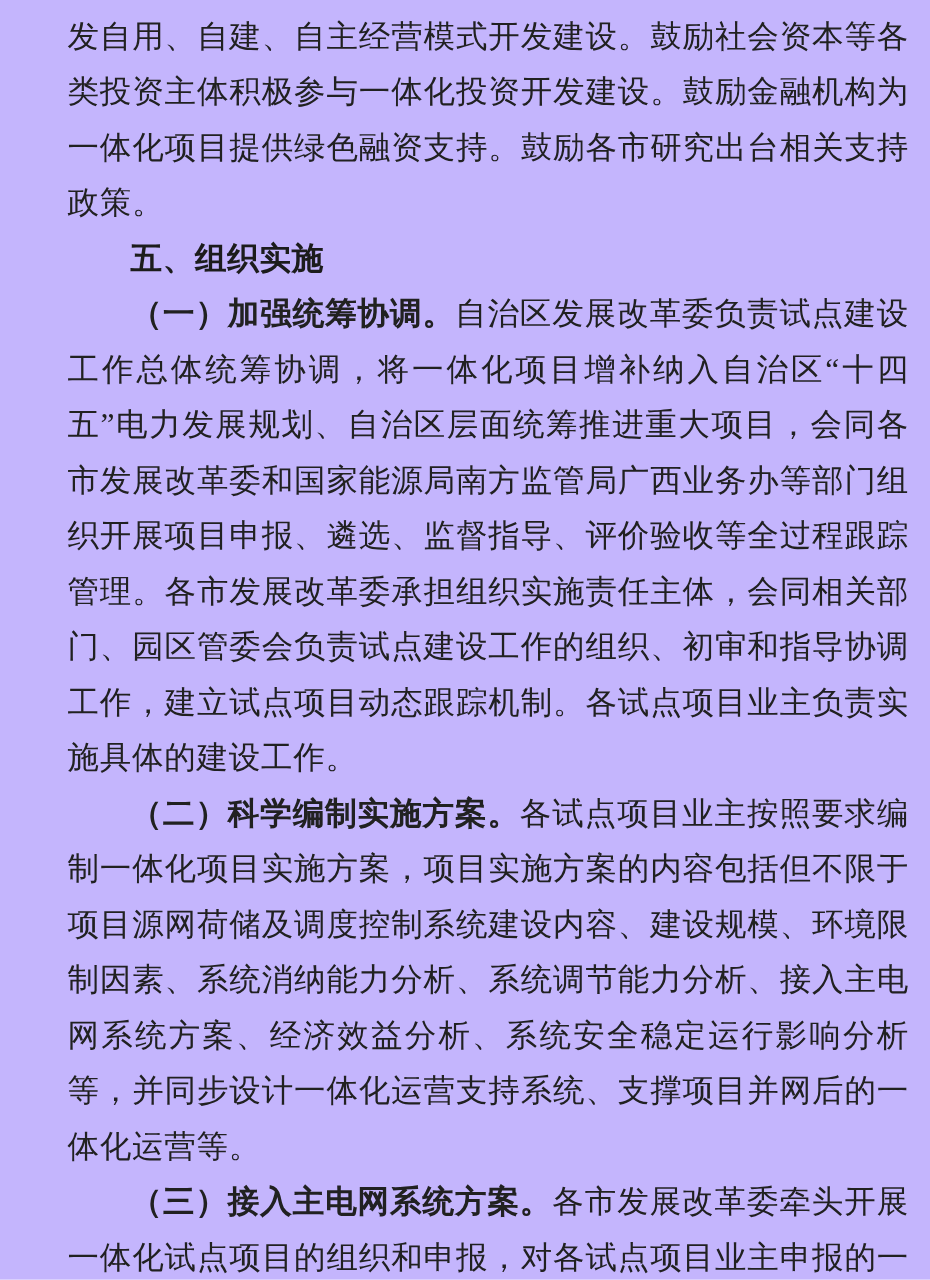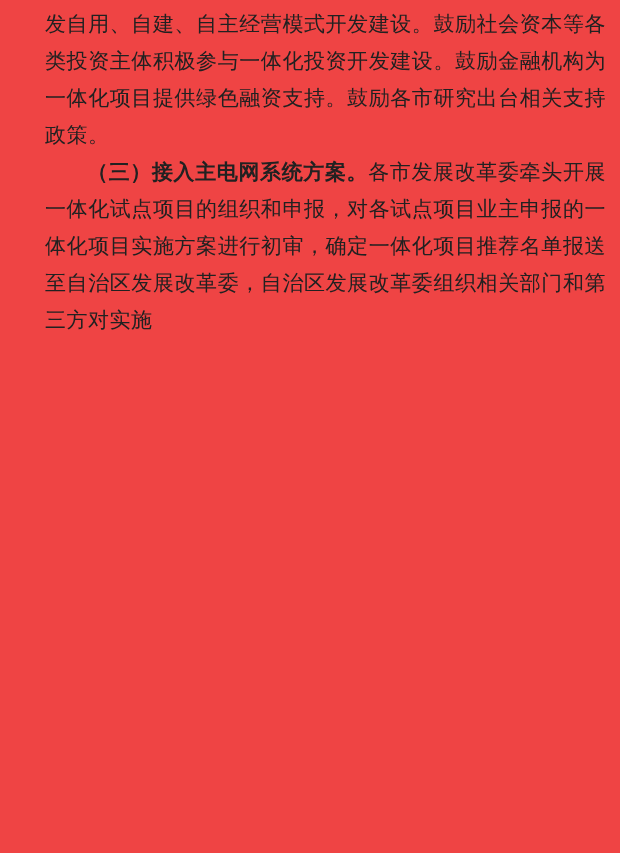--- a/index.html
+++ b/index.html
@@ -11,21 +11,21 @@
     width: 620px;
     height: 853px;
     overflow: hidden;
     font-family: "Liberation Serif", "DejaVu Serif", serif;
   }
   .page {
     box-sizing: border-box;
     width: 620px;
     height: 853px;
     padding: 6px 14px 0 45px;
-    background: #ef4444;
+    background: #c4b5fd;
     color: #212121;
   }
   .para {
     margin: 0;
     font-size: 21px;
     line-height: 37px;
     text-align: justify;
     letter-spacing: 0.5px;
     word-break: break-all;
   }
@@ -46,18 +46,21 @@
     font-weight: 700;
   }
 </style>
 </head>
 <body>
 
 <div class="page">
 
   <p class="para">发自用、自建、自主经营模式开发建设。鼓励社会资本等各类投资主体积极参与一体化投资开发建设。鼓励金融机构为一体化项目提供绿色融资支持。鼓励各市研究出台相关支持政策。</p>
 
+  <h2 class="section-heading">五、组织实施</h2>
 
+  <p class="para indented"><span class="item-lead">（一）加强统筹协调。</span><span>自治区发展改革委负责试点建设工作总体统筹协调，将一体化项目增补纳入自治区“十四五”电力发展规划、自治区层面统筹推进重大项目，会同各市发展改革委和国家能源局南方监管局广西业务办等部门组织开展项目申报、遴选、监督指导、评价验收等全过程跟踪管理。各市发展改革委承担组织实施责任主体，会同相关部门、园区管委会负责试点建设工作的组织、初审和指导协调工作，建立试点项目动态跟踪机制。各试点项目业主负责实施具体的建设工作。</span></p>
 
+  <p class="para indented"><span class="item-lead">（二）科学编制实施方案。</span><span>各试点项目业主按照要求编制一体化项目实施方案，项目实施方案的内容包括但不限于项目源网荷储及调度控制系统建设内容、建设规模、环境限制因素、系统消纳能力分析、系统调节能力分析、接入主电网系统方案、经济效益分析、系统安全稳定运行影响分析等，并同步设计一体化运营支持系统、支撑项目并网后的一体化运营等。</span></p>
 
   <p class="para indented"><span class="item-lead">（三）接入主电网系统方案。</span><span>各市发展改革委牵头开展一体化试点项目的组织和申报，对各试点项目业主申报的一体化项目实施方案进行初审，确定一体化项目推荐名单报送至自治区发展改革委，自治区发展改革委组织相关部门和第三方对实施</span></p>
 
 </div>
 
 </body></html>

